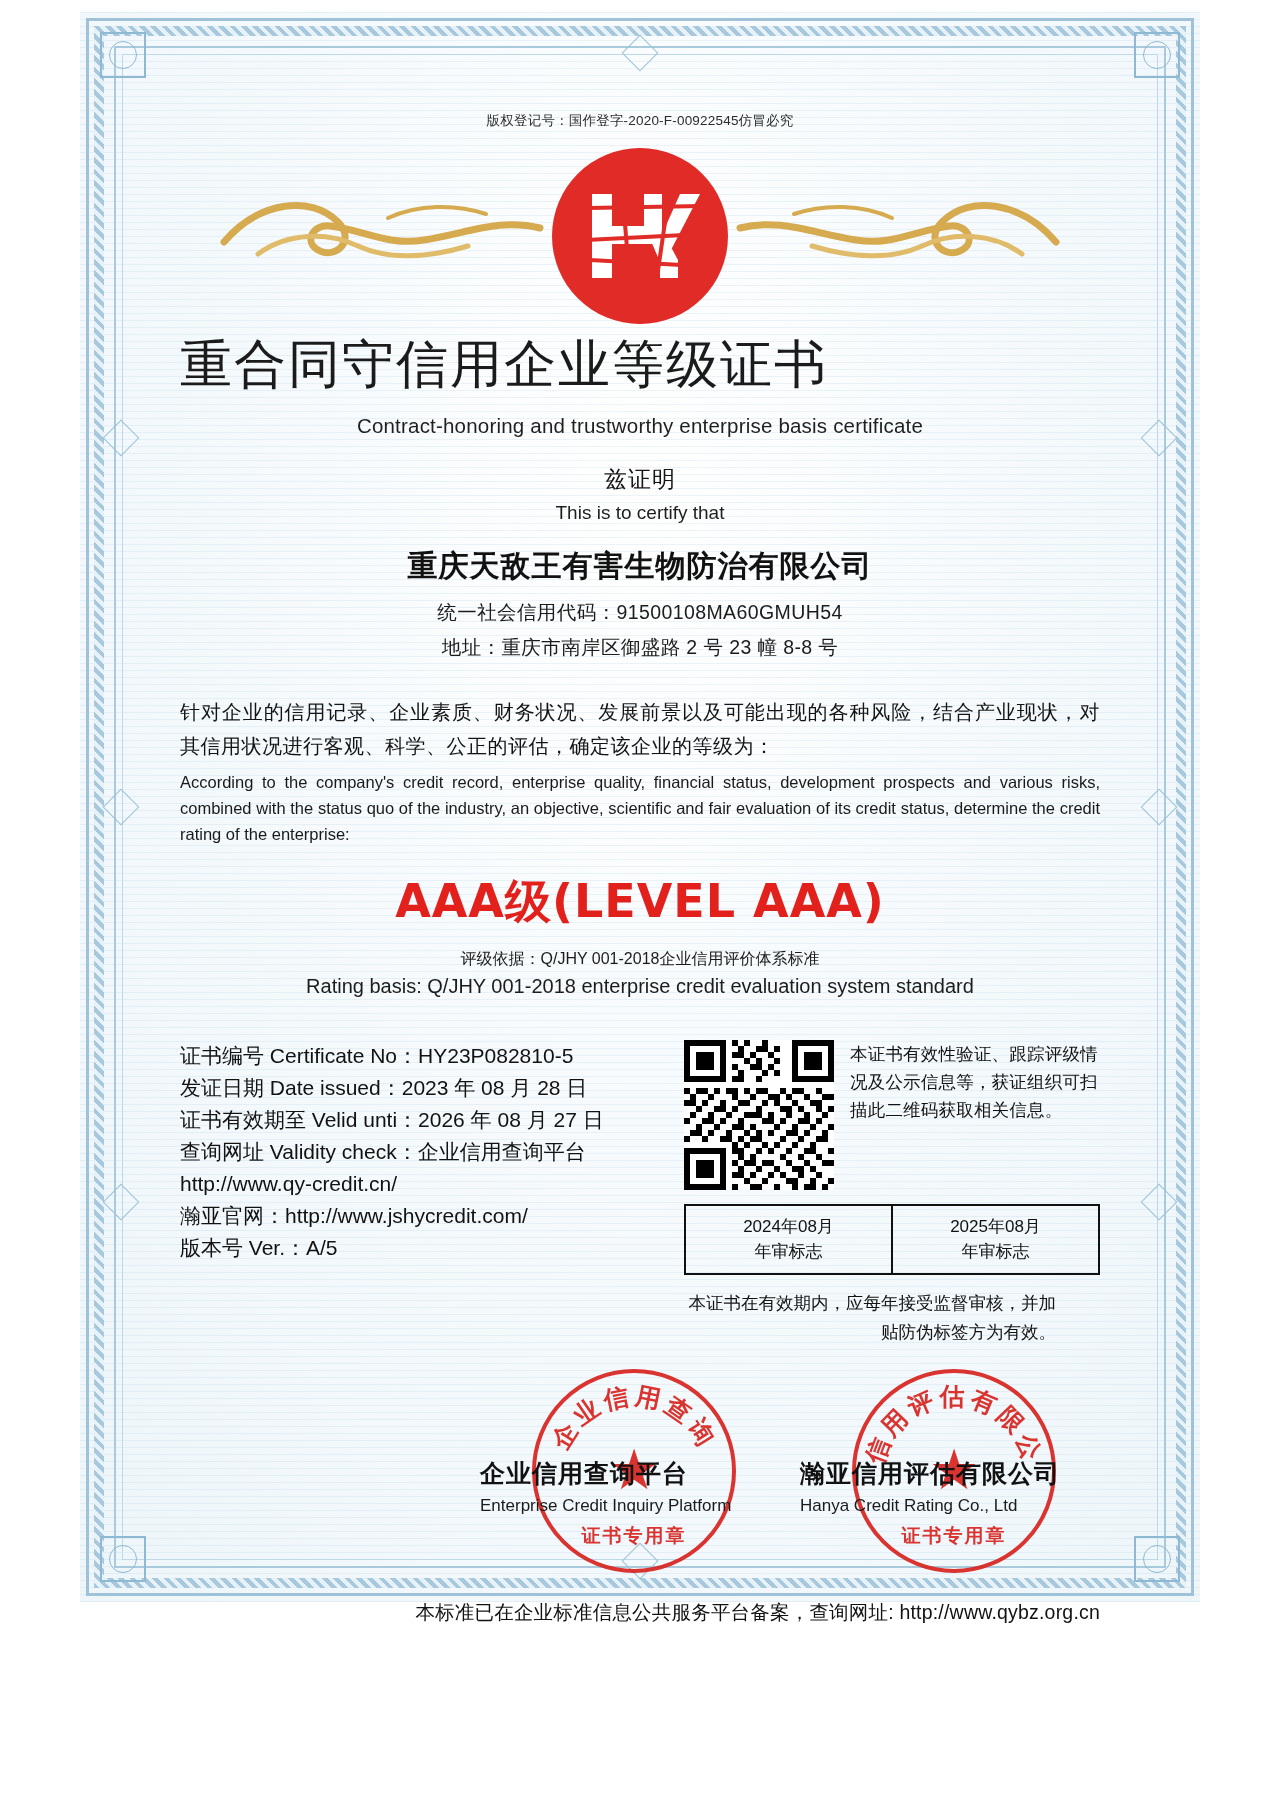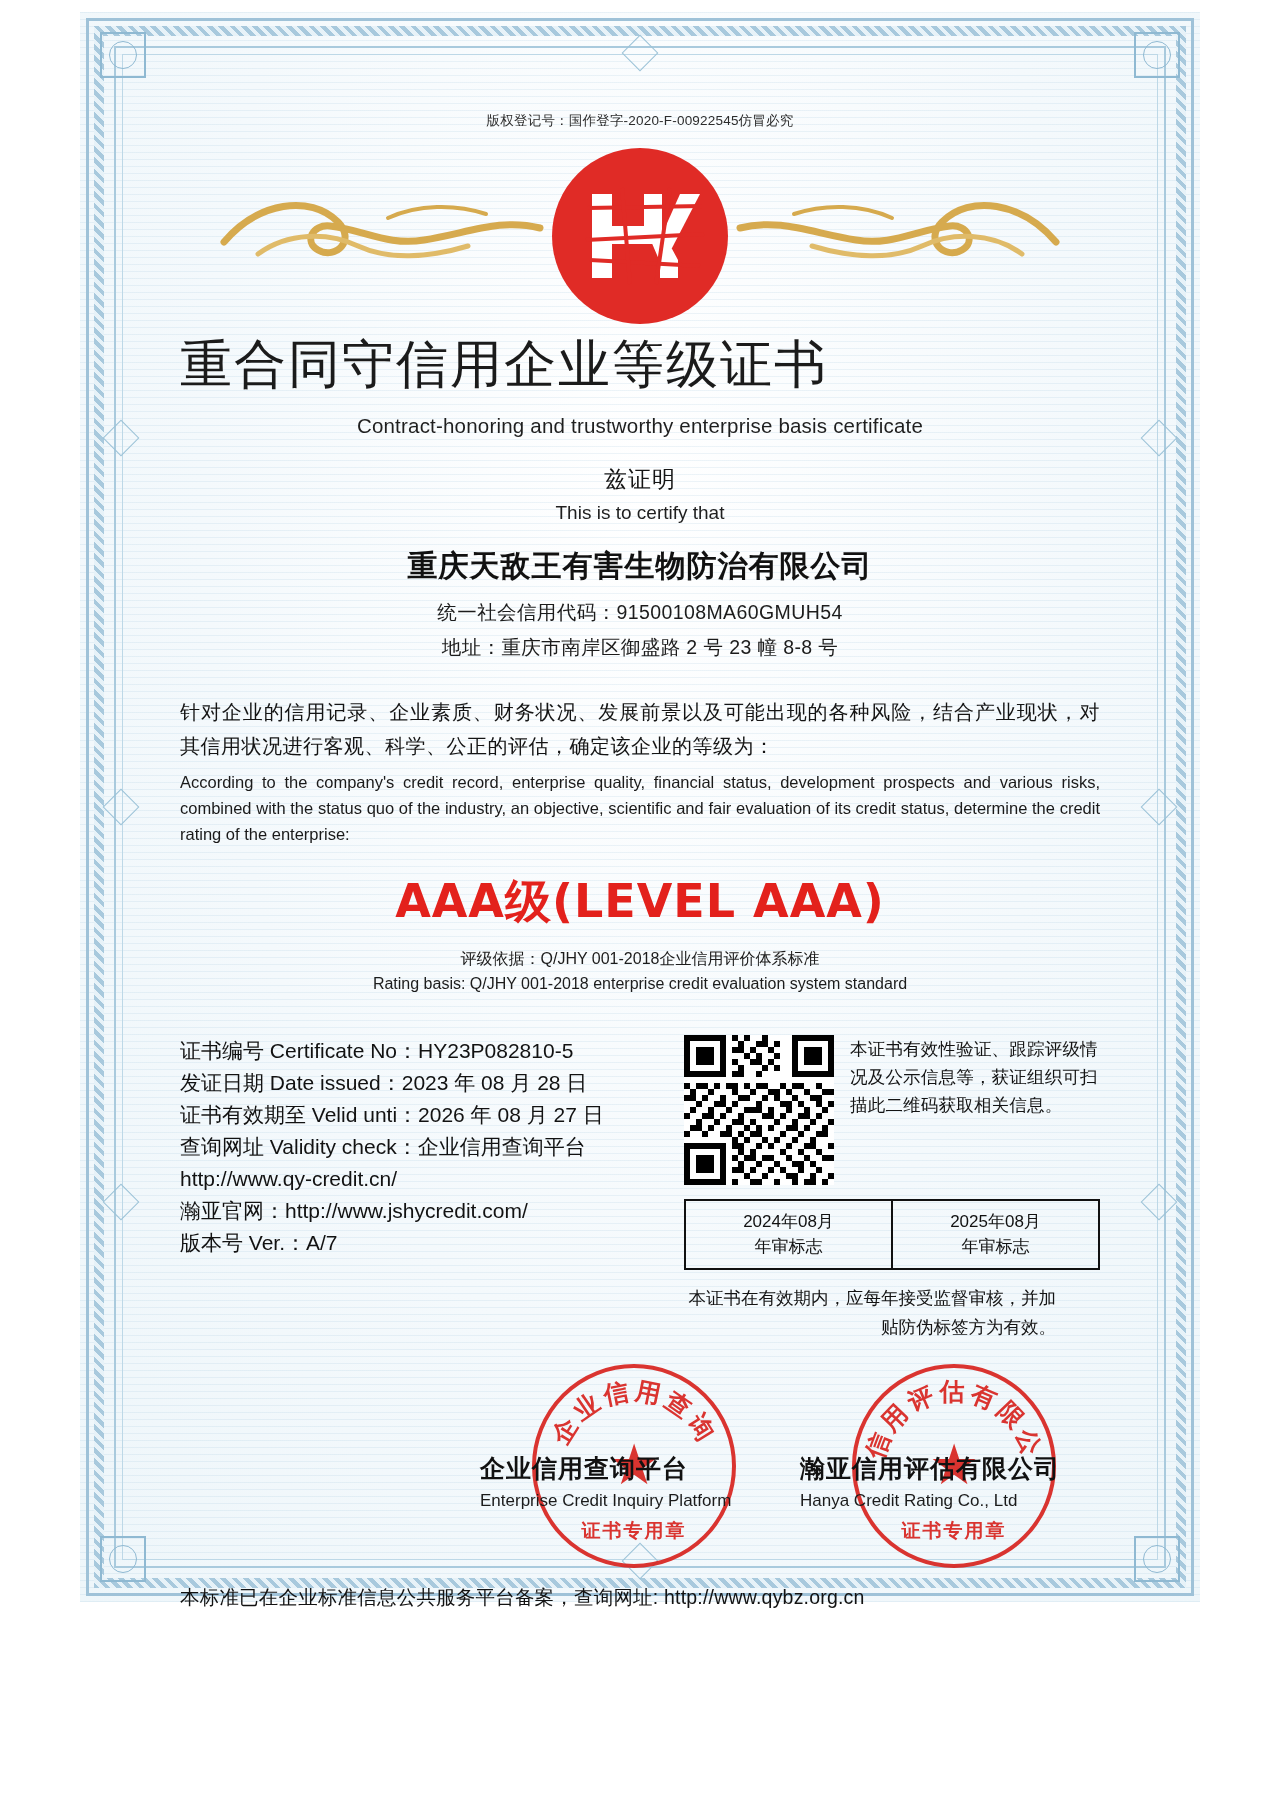--- a/index.html
+++ b/index.html
@@ -208,21 +208,21 @@
     letter-spacing: 1px;
   }
   .basis-cn {
     text-align: center;
     font-size: 16px;
     color: #1c1c1c;
     margin-top: 16px;
   }
   .basis-en {
     text-align: center;
-    font-size: 16px;
+    font-size: 20px;
     color: #1c1c1c;
     margin-top: 5px;
   }
 
   
   .details-row {
     display: flex;
     margin-top: 42px;
   }
   .details-left {
@@ -336,24 +336,24 @@
   .org-label .en {
     font-size: 17px;
     color: #1b1b1b;
     margin-top: 6px;
   }
   .org-label.left { left: 300px; top: 92px; }
   .org-label.right { left: 620px; top: 92px; }
 
   
   .footer-note {
-    text-align: left;
+    text-align: right;
     font-size: 19.5px;
     color: #121212;
-    margin-top: 9px;
+    margin-top: 19px;
     letter-spacing: .2px;
   }
 </style>
 </head>
 <body>
 
 <div class="cert-page">
 
   <div class="frame-outer"></div>
   <div class="frame-mid"></div>
@@ -428,21 +428,21 @@
     <div class="basis-en">Rating basis: Q/JHY 001-2018 enterprise credit evaluation system standard</div>
 
     <div class="details-row">
       <div class="details-left">
         <div class="row">证书编号 Certificate No：HY23P082810-5</div>
         <div class="row">发证日期 Date issued：2023 年 08 月 28 日</div>
         <div class="row">证书有效期至 Velid unti：2026 年 08 月 27 日</div>
         <div class="row">查询网址 Validity check：企业信用查询平台</div>
         <div class="row">http://www.qy-credit.cn/</div>
         <div class="row">瀚亚官网：http://www.jshycredit.com/</div>
-        <div class="row">版本号 Ver.：A/7</div>
+        <div class="row">版本号 Ver.：A/5</div>
       </div>
 
       <div class="details-right">
         <div class="qr-block">
           <svg class="qr" viewBox="0 0 25 25" shape-rendering="crispEdges">
             <rect x="0" y="0" width="25" height="25" fill="#ffffff"></rect>
             <g fill="#000000">
               <rect x="0" y="0" width="7" height="1"></rect>
                 <rect x="0" y="6" width="7" height="1"></rect>
               <rect x="0" y="0" width="1" height="7"></rect>

